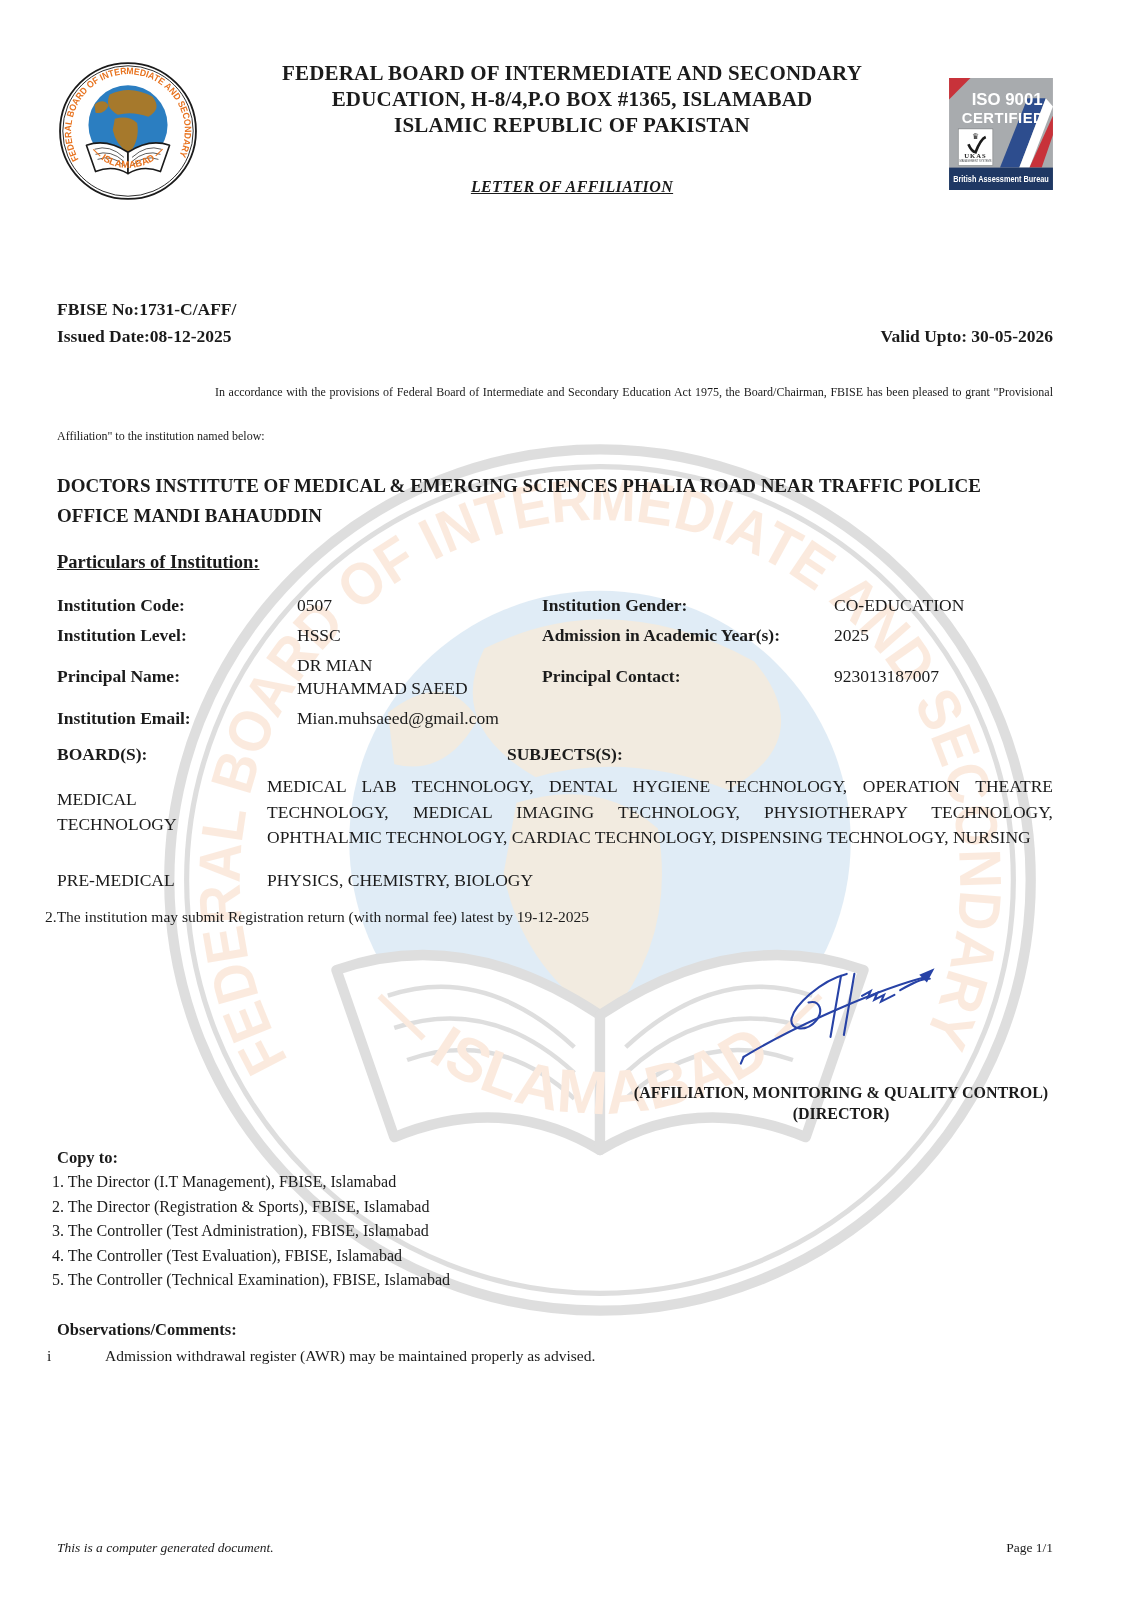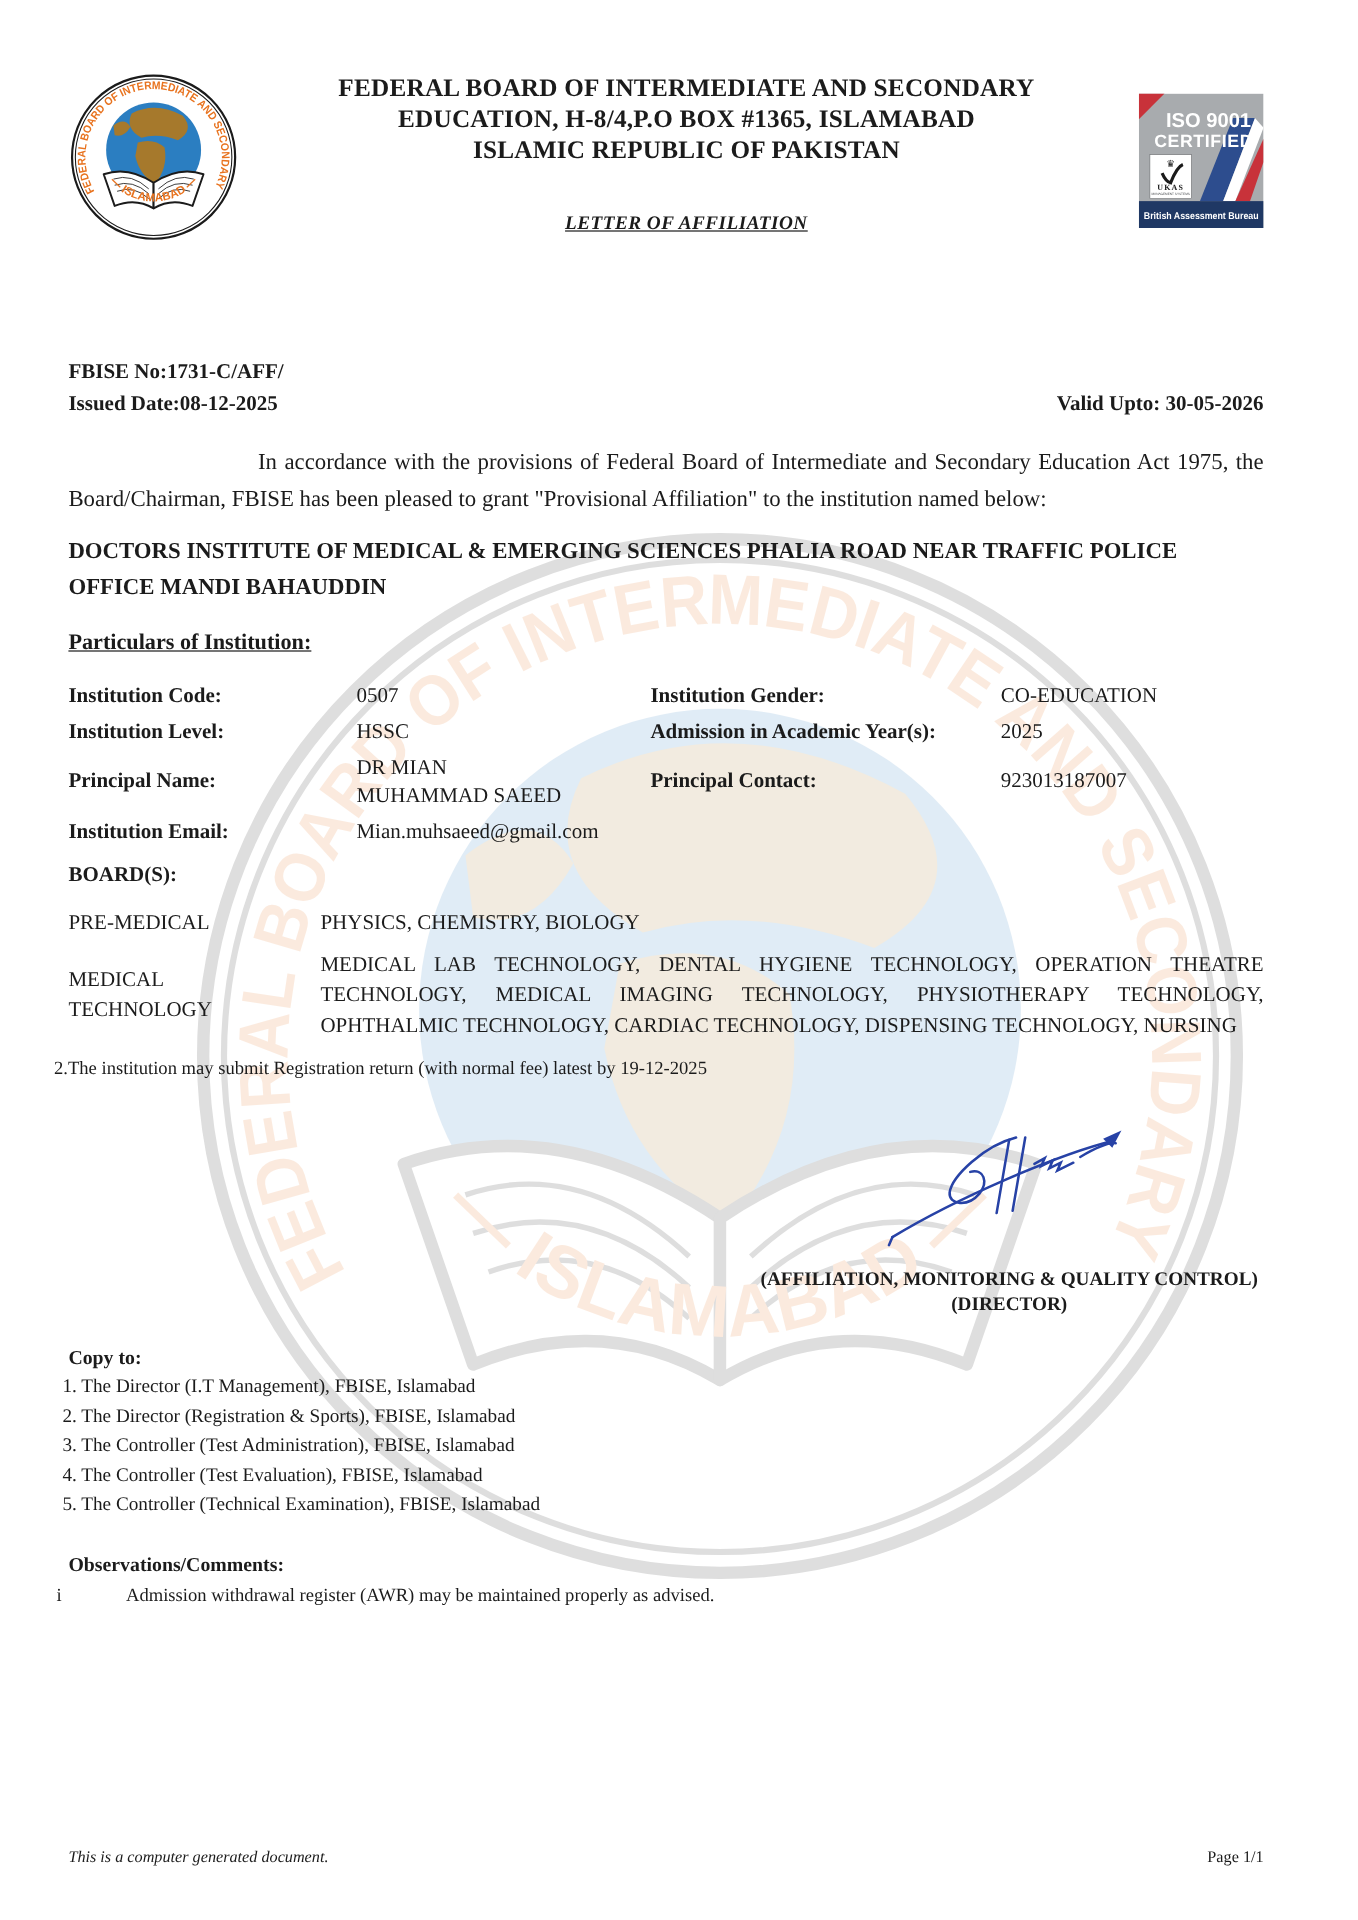--- a/index.html
+++ b/index.html
@@ -22,21 +22,21 @@
   .hdr-title div { font-size:21px; font-weight:bold; line-height:26px; letter-spacing:0.2px; }
   .letter-title { margin-top:40px; font-size:16px; font-weight:bold;
     text-decoration:underline; letter-spacing:0.4px; display:inline-block;font-style:italic; }
   .hdr-badge { flex:0 0 104px; margin-top:18px; margin-left:4px; }
 
   
   .meta { margin-top:86px; font-weight:bold; font-size:17.5px; line-height:27px; }
   .meta-row2 { display:flex; justify-content:space-between;align-items:flex-end; }
 
   
-  .intro { margin-top:20px; font-size:19px; line-height:31px;
+  .intro { margin-top:20px; font-size:12px; line-height:44px;
     text-align:justify; text-indent:158px; }
 
   .inst-name { margin-top:13px; font-size:19px; font-weight:bold; line-height:30px; }
 
   .part-heading { margin-top:21px; font-size:18.5px; font-weight:bold;
     text-decoration:underline; display:inline-block; }
 
   
   .ptable { margin-top:17px; font-size:17.5px; }
   .prow { display:grid; grid-template-columns:240px 245px 292px 1fr;
@@ -221,28 +221,29 @@
         <span class="lbl">Institution Email:</span>
         <span class="val1">Mian.muhsaeed@gmail.com</span>
         <span class="lbl"></span>
         <span></span>
       </div>
     </div>
 
     <div class="groups">
       <div class="g-head">
         <span class="gh1">BOARD(S):</span>
+        <span class="gh2">SUBJECTS(S):</span>
+      </div>
+      <div class="g-row g-row2">
+        <span class="g-name g-name-narrow">MEDICAL TECHNOLOGY</span>
+        <span class="g-subjects">MEDICAL LAB TECHNOLOGY, DENTAL HYGIENE TECHNOLOGY, OPERATION THEATRE TECHNOLOGY, MEDICAL IMAGING TECHNOLOGY, PHYSIOTHERAPY TECHNOLOGY, OPHTHALMIC TECHNOLOGY, CARDIAC TECHNOLOGY, DISPENSING TECHNOLOGY, NURSING</span>
       </div>
       <div class="g-row g-row1">
         <span class="g-name">PRE-MEDICAL</span>
         <span class="g-subjects">PHYSICS, CHEMISTRY, BIOLOGY</span>
-      </div>
-      <div class="g-row g-row2">
-        <span class="g-name g-name-narrow">MEDICAL TECHNOLOGY</span>
-        <span class="g-subjects">MEDICAL LAB TECHNOLOGY, DENTAL HYGIENE TECHNOLOGY, OPERATION THEATRE TECHNOLOGY, MEDICAL IMAGING TECHNOLOGY, PHYSIOTHERAPY TECHNOLOGY, OPHTHALMIC TECHNOLOGY, CARDIAC TECHNOLOGY, DISPENSING TECHNOLOGY, NURSING</span>
       </div>
     </div>
 
     <div class="reg-note">2.The institution may submit Registration return (with normal fee) latest by 19-12-2025</div>
 
     <div class="sig-block">
       <svg class="sig-svg" viewBox="0 0 220 110">
         <g stroke="#2742a6" stroke-width="2.2" fill="none" stroke-linecap="round">
           <path d="M8,100 C64,66 152,28 200,16"></path>
           <path d="M8,100 l-3,7"></path>

